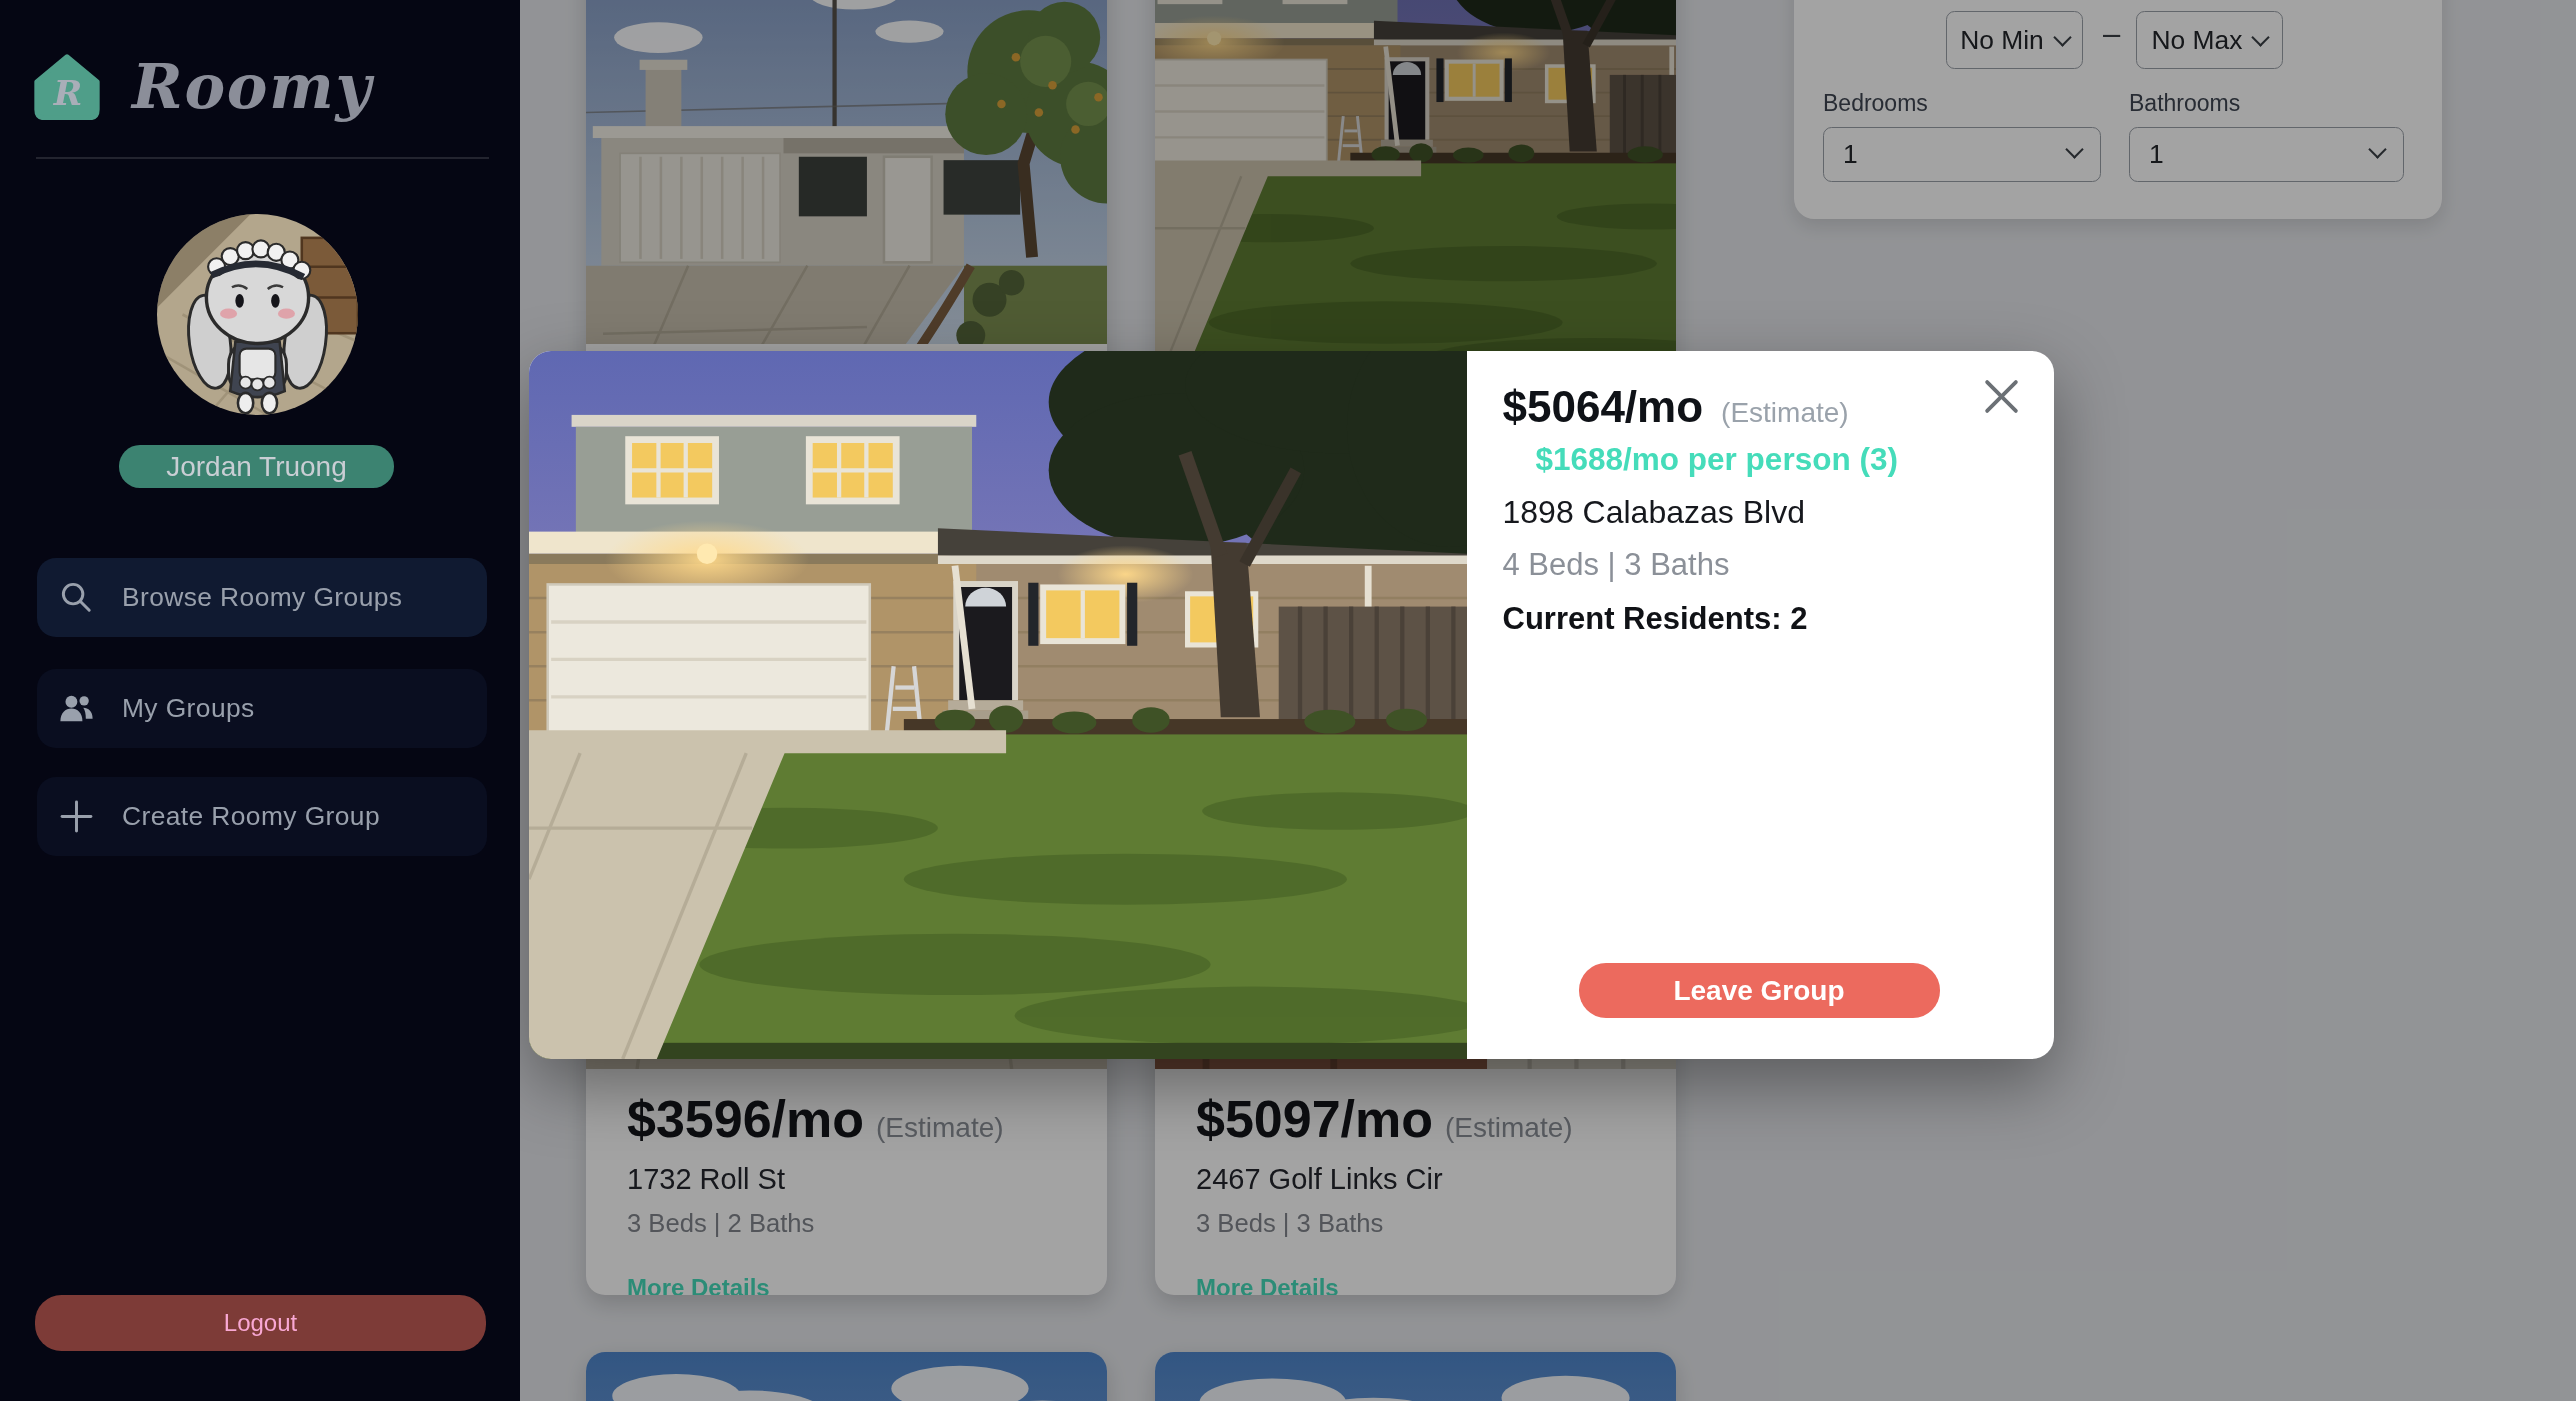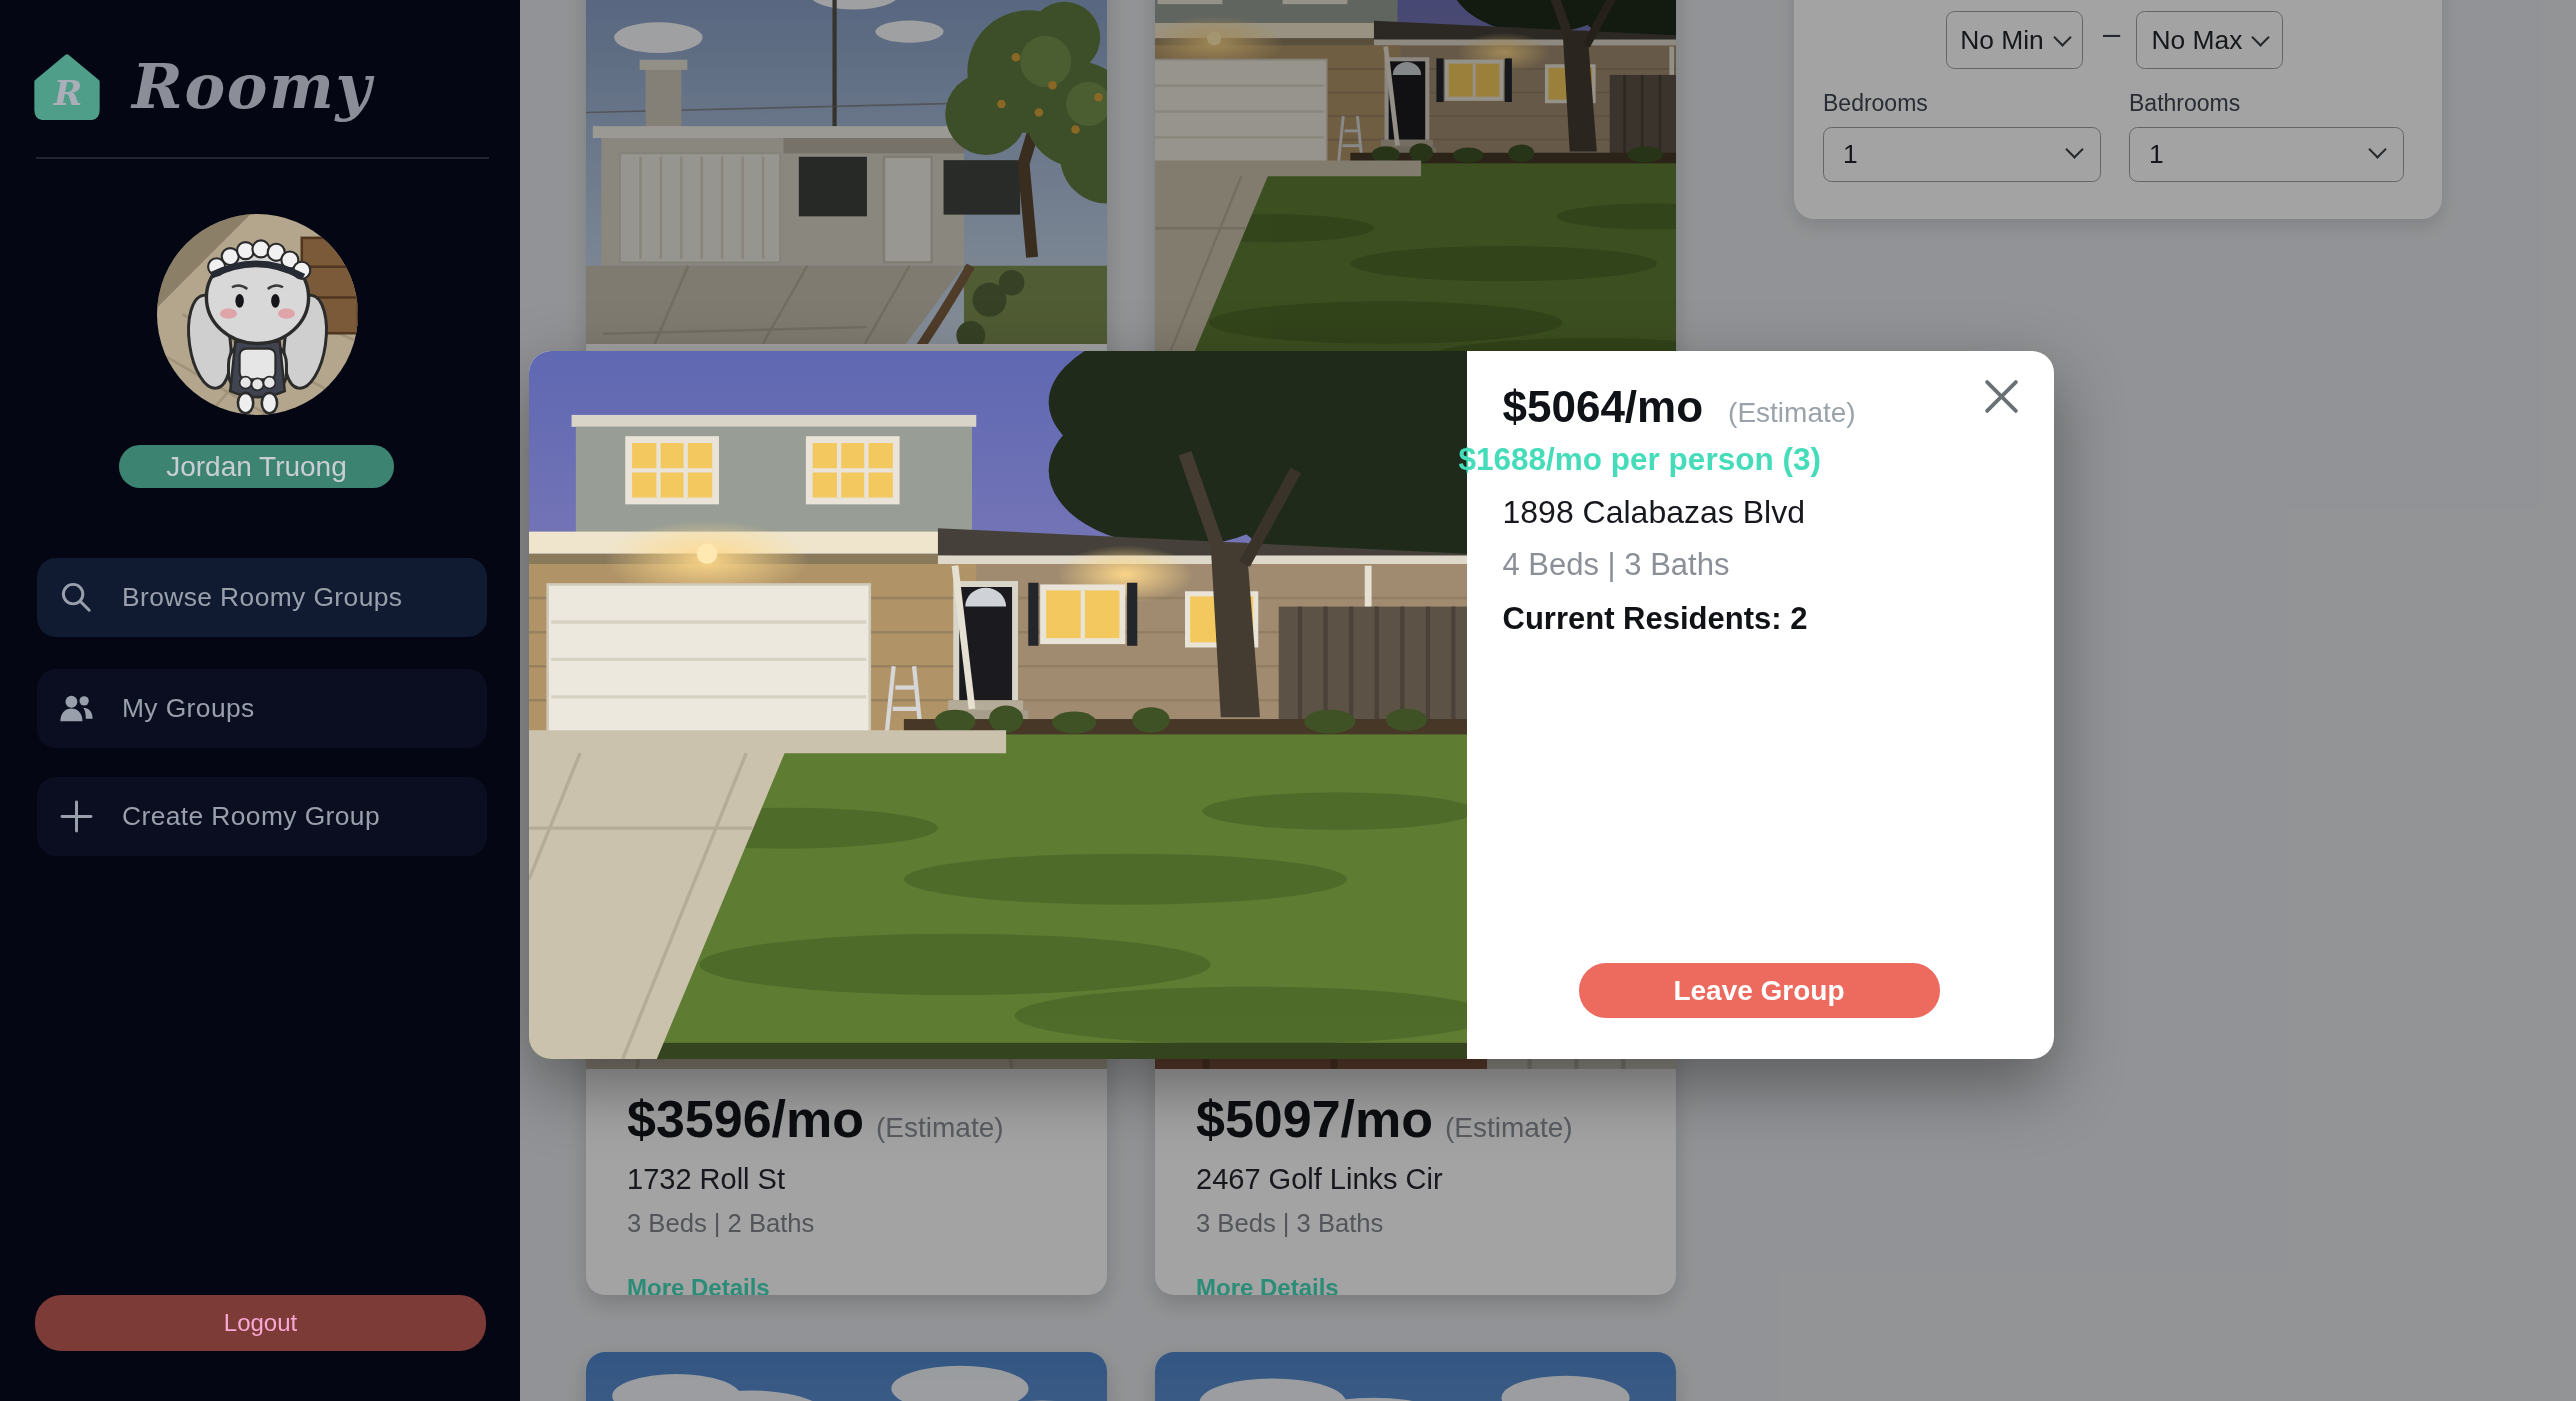--- a/index.html
+++ b/index.html
@@ -64,24 +64,24 @@
         transform:rotate(45deg);margin-top:-5.1px;}
   .big-select .chev{position:absolute;right:19px;top:20.4px;}
   
   #dim-overlay{position:absolute;left:0;top:0;width:100%;height:100%;background:rgba(0,0,0,0.36);z-index:50;}
   #modal{position:absolute;left:8.5px;top:351px;width:1525px;height:708px;background:#fff;border-radius:22px;
          box-shadow:0 25.6px 68px rgba(0,0,0,0.38);z-index:100;}
   .modal-photo{position:absolute;left:0;top:0;width:938px;height:708px;border-radius:22px 0 0 22px;
                overflow:hidden;line-height:0;}
   .modal-photo svg{width:100%;height:100%;}
   .modal-close{position:absolute;left:1448px;top:21px;width:49px;height:49px;cursor:pointer;}
-  .modal-title-row{position:absolute;left:974px;top:31px;display:flex;align-items:baseline;gap:25px;}
+  .modal-title-row{position:absolute;left:974px;top:31px;display:flex;align-items:baseline;gap:18px;}
   .modal-price{font-size:44px;font-weight:bold;color:#0f1217;}
   .modal-estimate{font-size:28px;color:#9aa2ab;}
-  .modal-perperson{position:absolute;left:930px;top:90px;font-size:31.5px;font-weight:bold;color:var(--accent,#45dcba);text-align:right;}
+  .modal-perperson{position:absolute;left:1007px;top:90px;font-size:31.5px;font-weight:bold;color:var(--accent,#45dcba);text-align:right;}
   .modal-address{position:absolute;left:974px;top:143px;font-size:32px;color:#16181d;}
   .modal-beds{position:absolute;left:974px;top:196px;font-size:31px;color:#8b9098;}
   .modal-residents{position:absolute;left:974px;top:250px;font-size:31px;font-weight:bold;color:#101216;}
   .leave-btn{position:absolute;left:1050px;top:612px;width:361px;height:55px;border-radius:27px;
              background:var(--coral,#ec6a5e);display:flex;align-items:center;justify-content:center;
              font-size:28px;font-weight:bold;color:#fff;cursor:pointer;}
 </style>
 </head>
 <body>
 

